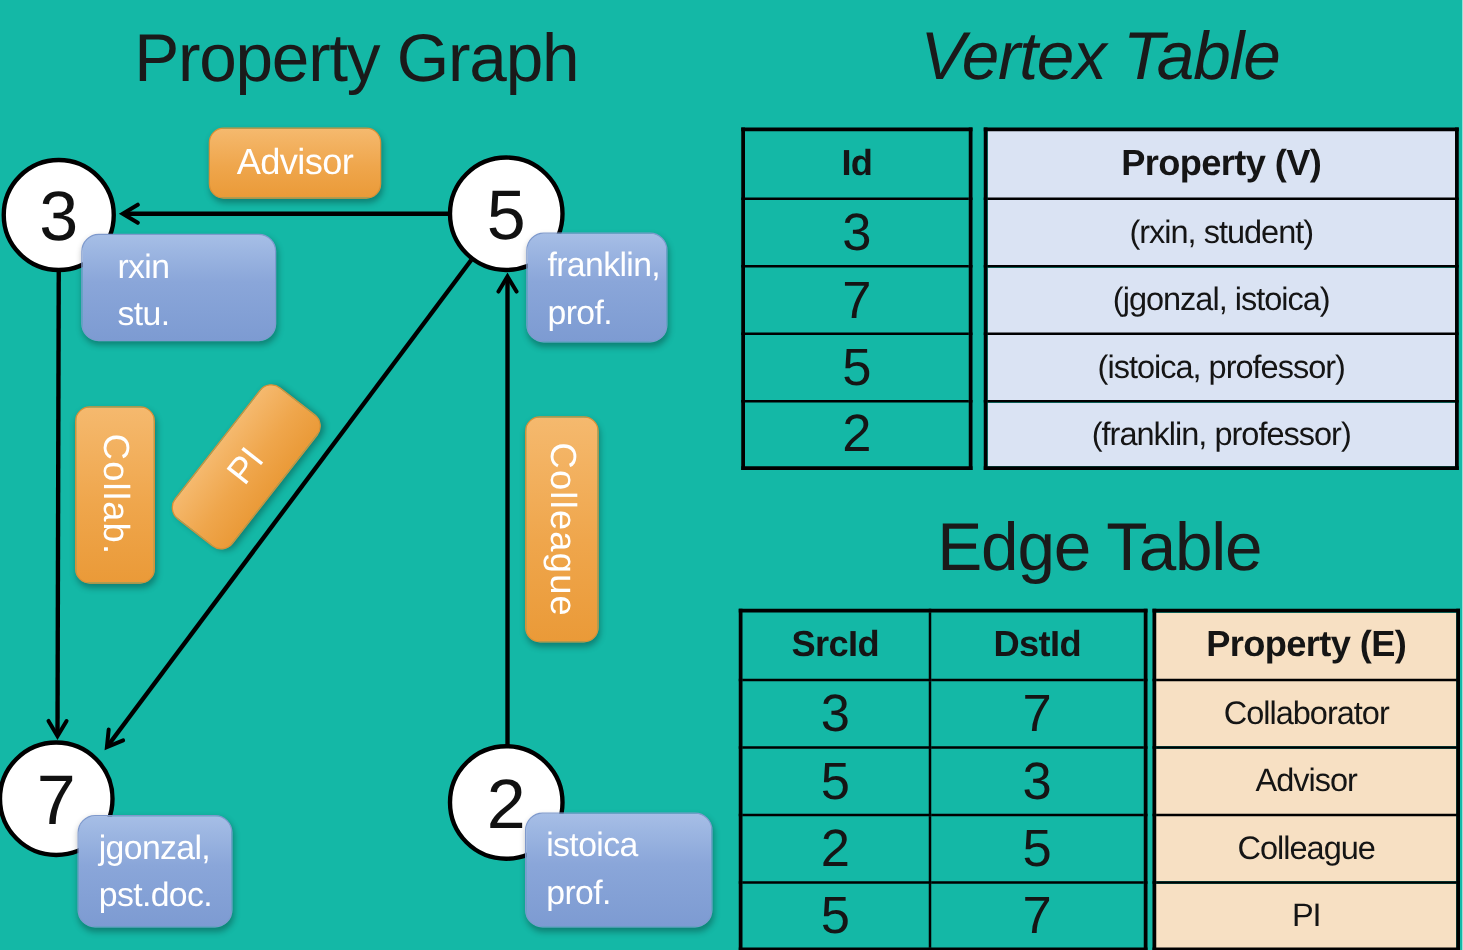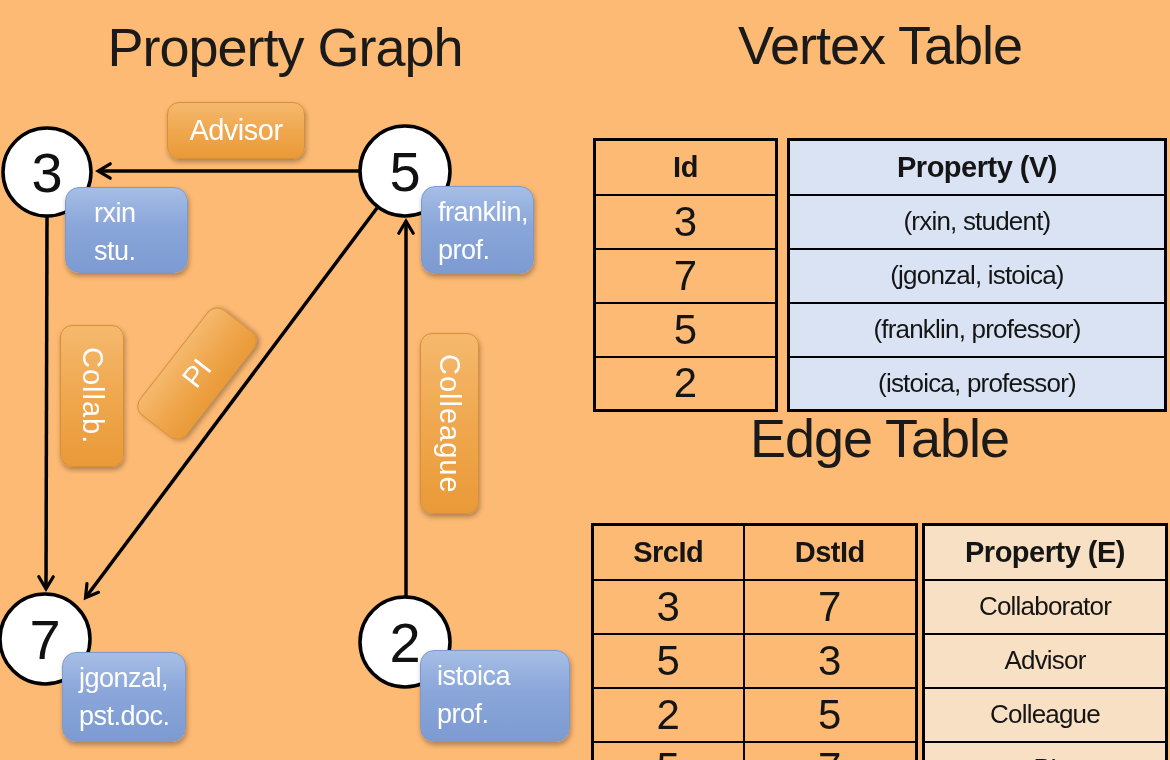--- a/index.html
+++ b/index.html
@@ -1,18 +1,18 @@
 <!DOCTYPE html>
 <html><head>
 <meta charset="utf-8">
 <style>
   html,body{margin:0;padding:0;background:#ffffff;}
   #canvas{
     position:relative;width:1170px;height:760px;overflow:hidden;
-    background:#fdba74;
+    background:#14b8a6;
     font-family:"Liberation Sans",sans-serif;
     color:#151515;
   }
   .abs{position:absolute;}
   
   .big-title{
     font-size:54px;font-weight:400;letter-spacing:-1px;
     text-align:center;color:#1a1a1a;white-space:nowrap;
   }
   
@@ -40,21 +40,21 @@
   .vbox{
     background:linear-gradient(180deg,#a6bee6 0%,#8aa6d9 45%,#7d9bd2 100%);
     border:1px solid #7e99cc;border-radius:14px;
     box-shadow:1px 3px 5px rgba(0,0,0,0.30);
     color:#ffffff;font-size:27px;letter-spacing:-0.5px;
     padding:6px 8px 0 16px;box-sizing:border-box;line-height:1.42;
   }
   .vbox div{white-space:nowrap;}
   
   table{border-collapse:collapse;table-layout:fixed;}
-  .dtable{border:3px solid #000;margin-top:36px;}
+  .dtable{border:3px solid #000;}
   .dtable th,.dtable td{
     border:2px solid #000;text-align:center;vertical-align:middle;
     padding:0;overflow:hidden;white-space:nowrap;
   }
   .dtable th{font-size:29px;font-weight:700;letter-spacing:-0.5px;}
   td.digit{font-size:42px;font-weight:400;}
   td.propcell{font-size:26px;font-weight:400;letter-spacing:-0.8px;}
   .bluecell{background:#dae3f3;}
   .tancell{background:#f7e0c3;}
   .vt-h{height:55px;}
@@ -96,38 +96,38 @@
   <div class="abs pill" style="left:60px;top:325px;width:62px;height:140px;">
     <span class="vtext">Collab.</span>
   </div>
   <div class="abs pill" style="left:130px;top:344px;width:132px;height:57px;transform:rotate(-52deg);">
     <span>PI</span>
   </div>
   <div class="abs pill" style="left:420px;top:333px;width:57px;height:179px;">
     <span class="vtext">Colleague</span>
   </div>
 
-  <div class="abs vbox" style="left:65px;top:187px;width:123px;height:86px;padding-left:28px;">
+  <div class="abs vbox" style="left:65px;top:187px;width:156px;height:86px;padding-left:28px;">
     <div>rxin</div>
     <div>stu.</div>
   </div>
   <div class="abs vbox" style="left:421px;top:186px;width:113px;height:88px;">
     <div>franklin,</div>
     <div>prof.</div>
   </div>
   <div class="abs vbox" style="left:62px;top:652px;width:124px;height:90px;">
     <div>jgonzal,</div>
     <div>pst.doc.</div>
   </div>
   <div class="abs vbox" style="left:420px;top:650px;width:150px;height:92px;">
     <div>istoica</div>
     <div>prof.</div>
   </div>
 
-  <div class="abs big-title" style="left:593px;top:14px;width:574px;">Vertex Table</div>
+  <div class="abs big-title" style="left:593px;top:14px;width:574px;font-style:italic;">Vertex Table</div>
 
   <table class="abs dtable" style="left:593px;top:102px;width:185px;">
     <tbody>
         <tr class="vt-h">
           <th>Id</th>
         </tr>
     <tr class="vt-r">
           <td class="digit">3</td>
         </tr>
     <tr class="vt-r">
@@ -147,24 +147,24 @@
         <tr class="vt-h">
           <th class="bluecell">Property (V)</th>
         </tr>
     <tr class="vt-r">
           <td class="propcell bluecell">(rxin, student)</td>
         </tr>
     <tr class="vt-r">
           <td class="propcell bluecell">(jgonzal, istoica)</td>
         </tr>
     <tr class="vt-r">
+          <td class="propcell bluecell">(istoica, professor)</td>
+        </tr>
+    <tr class="vt-r">
           <td class="propcell bluecell">(franklin, professor)</td>
-        </tr>
-    <tr class="vt-r">
-          <td class="propcell bluecell">(istoica, professor)</td>
         </tr>
   </tbody>
     </table>
 
   <div class="abs big-title" style="left:591px;top:407px;width:577px;">Edge Table</div>
 
   <table class="abs dtable" style="left:591px;top:487px;width:324px;">
     <colgroup>
         <col style="width:151px">
         <col style="width:173px">

